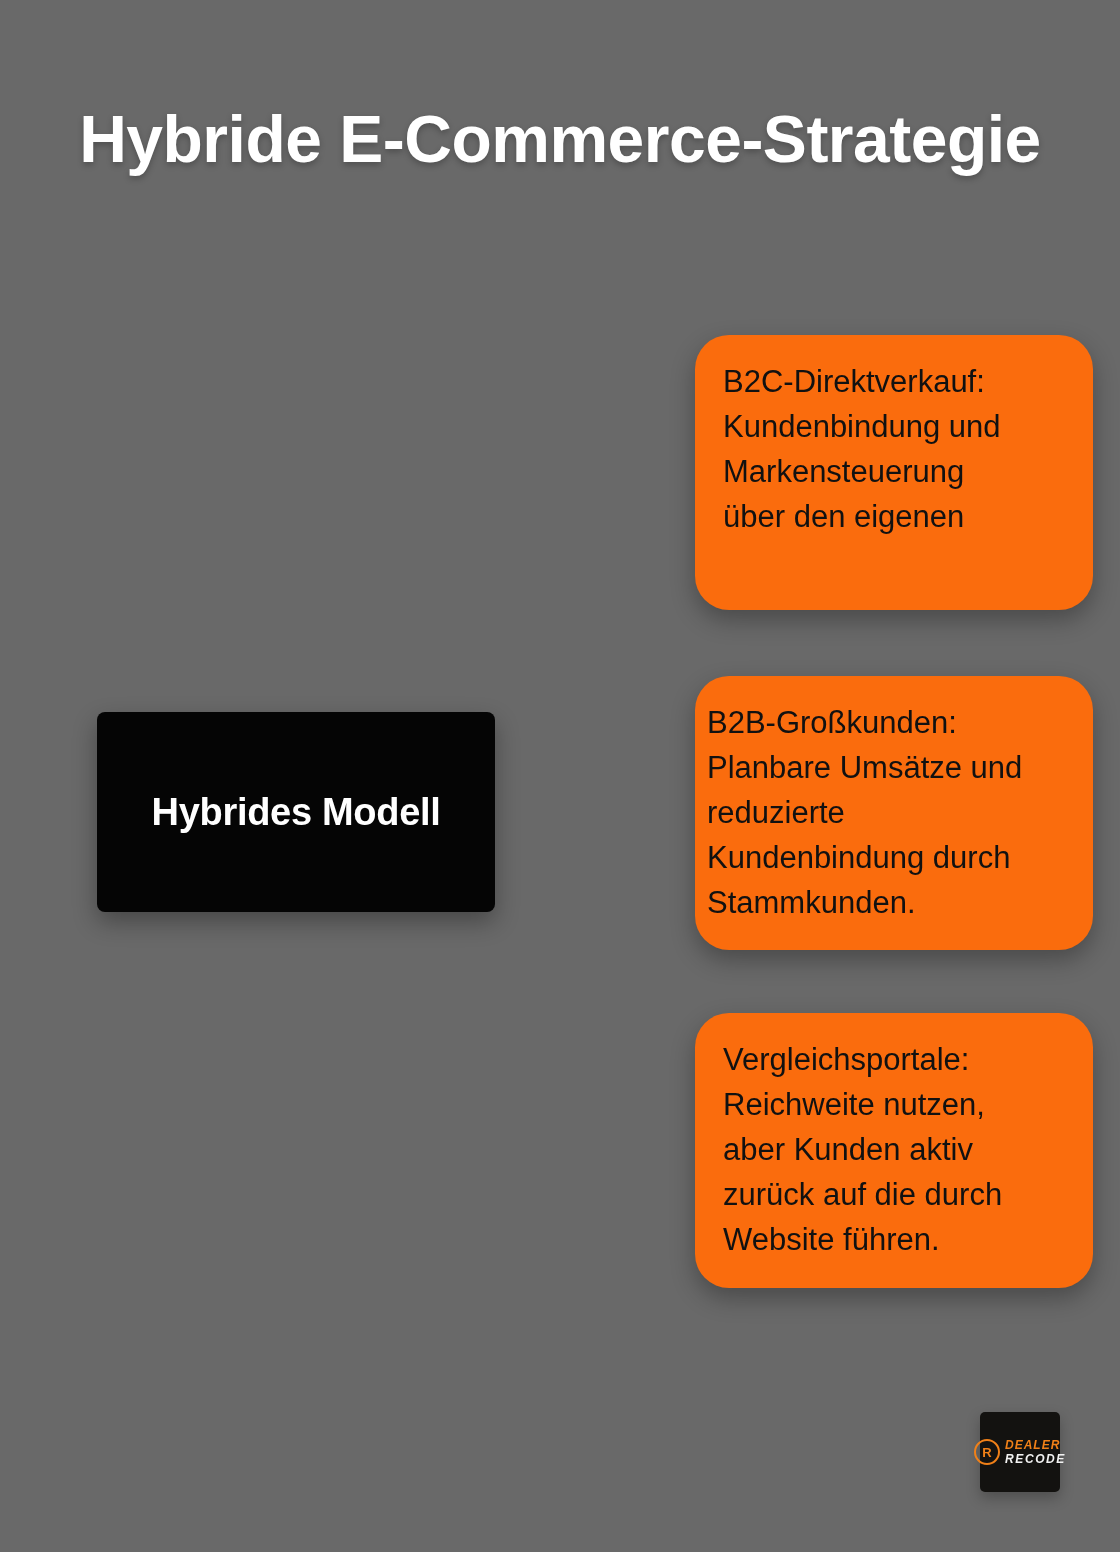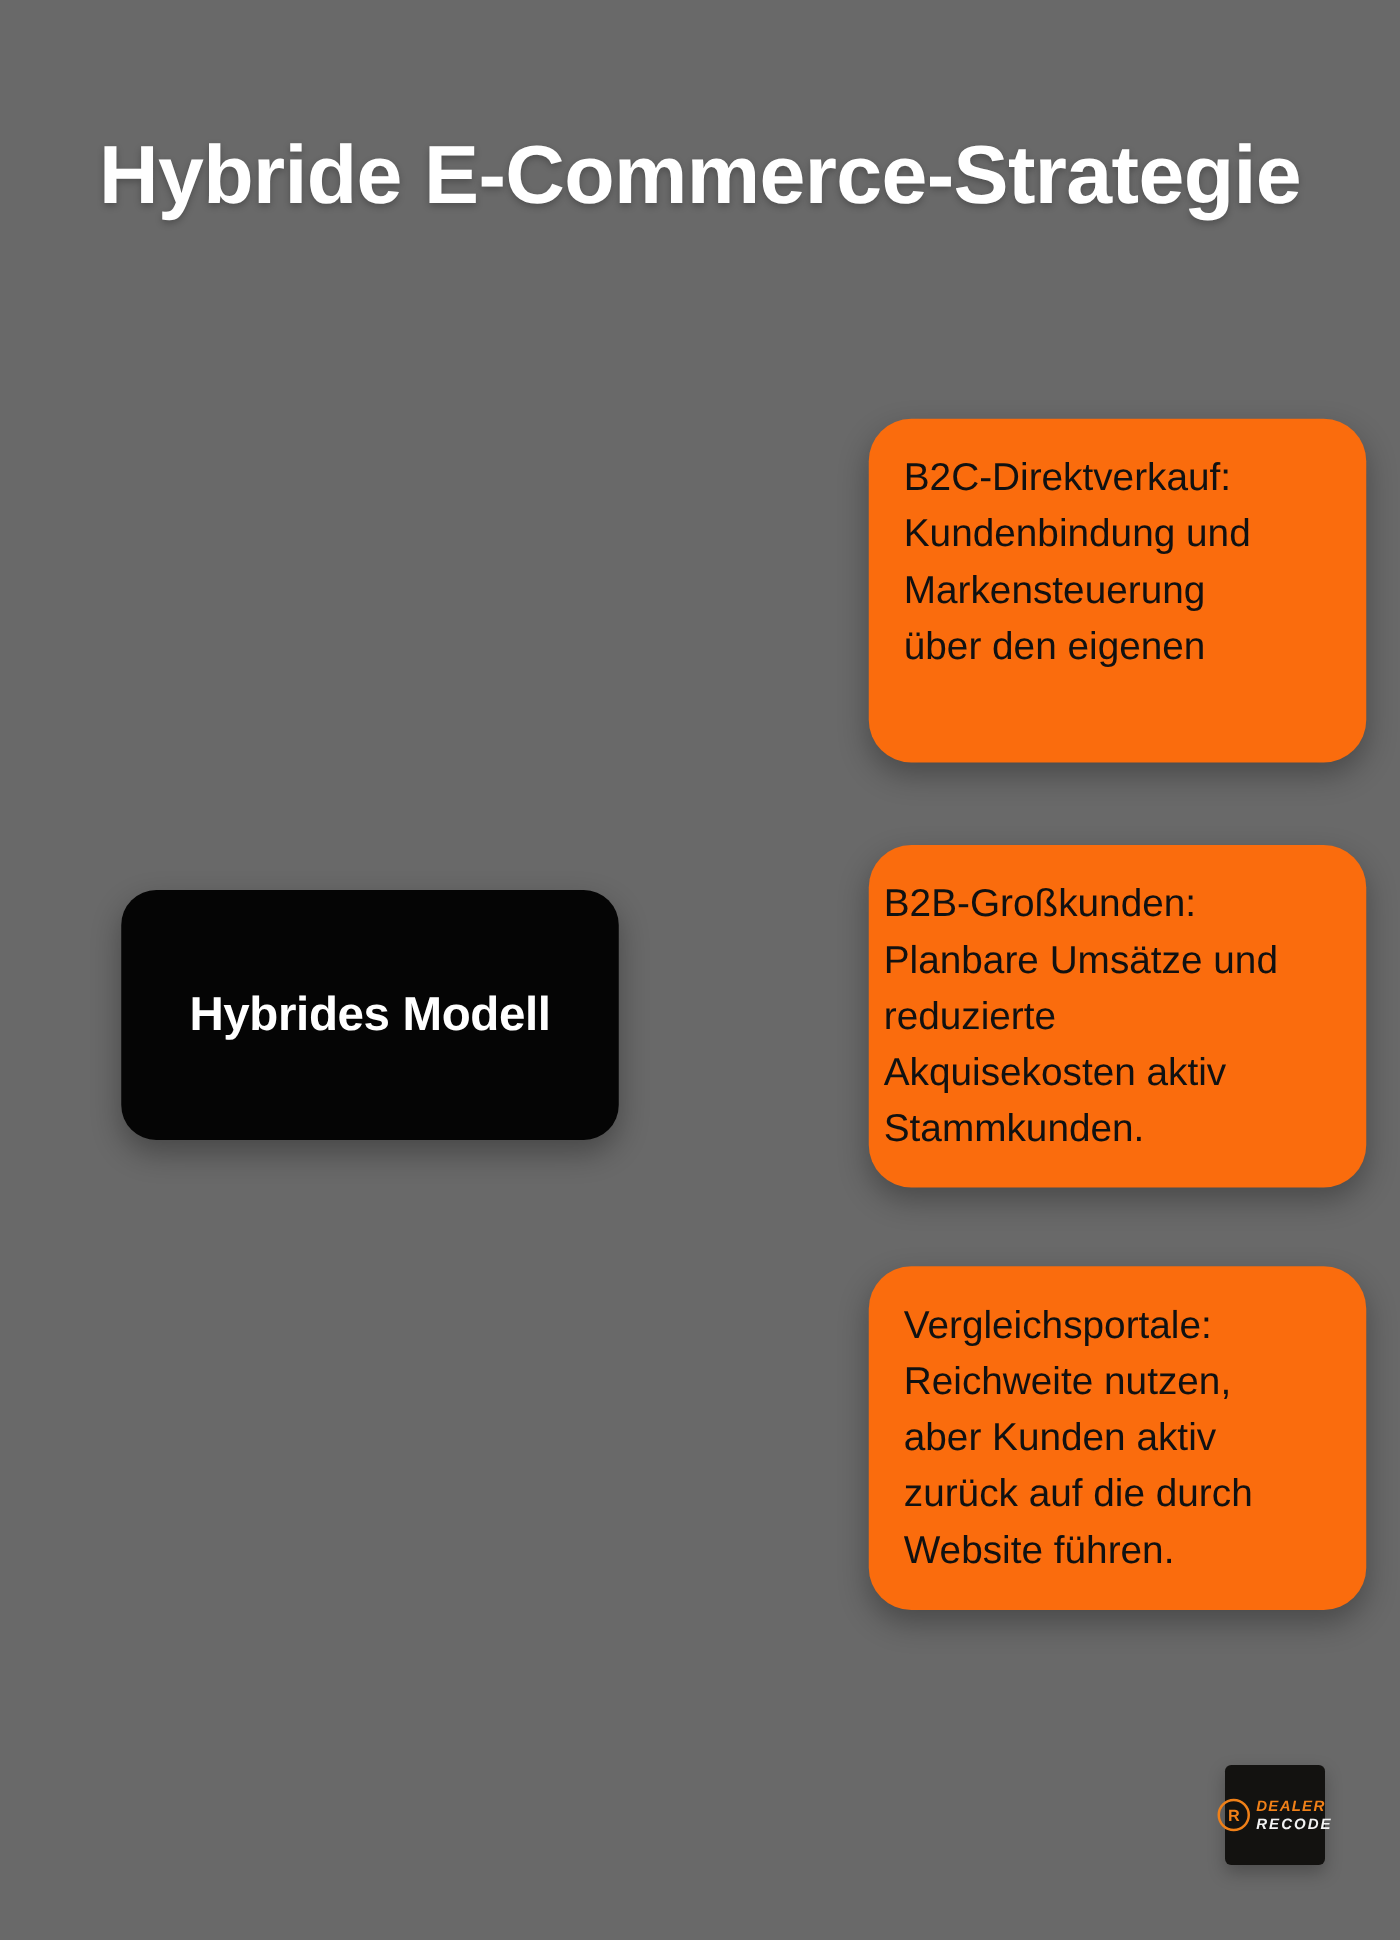--- a/index.html
+++ b/index.html
@@ -25,21 +25,21 @@
     text-shadow: 0 3px 6px rgba(0,0,0,0.25);
     letter-spacing: -0.5px;
   }
   .model-card {
     position: absolute;
     left: 97px;
     top: 712px;
     width: 398px;
     height: 200px;
     background: #050505;
-    border-radius: 28px;
+    border-radius: 8px;
     box-shadow: 0 10px 24px rgba(0,0,0,0.32);
     display: flex;
     align-items: center;
     justify-content: center;
   }
   .model-label {
     color: #ffffff;
     font-size: 38px;
     font-weight: 700;
     letter-spacing: -0.3px;
@@ -129,21 +129,21 @@
     <div class="card-line">B2C-Direktverkauf:</div>
     <div class="card-line">Kundenbindung und</div>
     <div class="card-line">Markensteuerung</div>
     <div class="card-line">über den eigenen</div>
   </div>
 
   <div class="strategy-card card-2">
     <div class="card-line">B2B-Großkunden:</div>
     <div class="card-line">Planbare Umsätze und</div>
     <div class="card-line">reduzierte</div>
-    <div class="card-line">Akquisekosten aktiv</div>
+    <div class="card-line">Kundenbindung durch</div>
     <div class="card-line">Stammkunden.</div>
   </div>
 
   <div class="strategy-card card-3">
     <div class="card-line">Vergleichsportale:</div>
     <div class="card-line">Reichweite nutzen,</div>
     <div class="card-line">aber Kunden aktiv</div>
     <div class="card-line">zurück auf die durch</div>
     <div class="card-line">Website führen.</div>
   </div>

